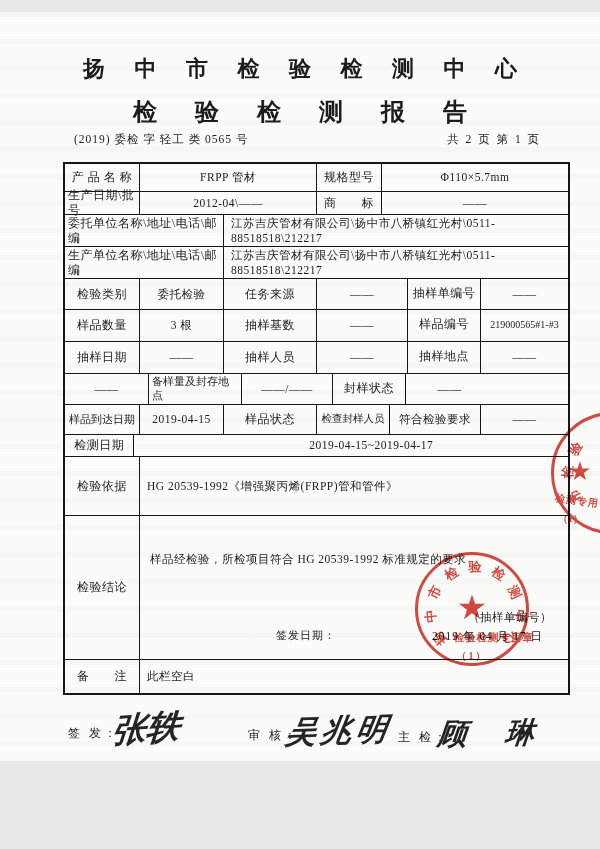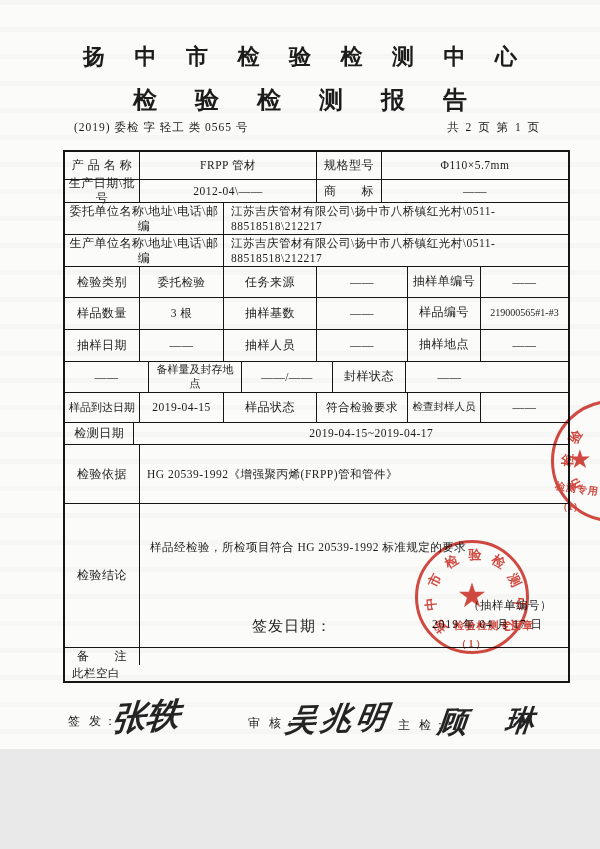--- a/index.html
+++ b/index.html
@@ -1,17 +1,17 @@
 <!DOCTYPE html>
 <html><head>
 <meta charset="utf-8">
 <style>
   html,body{margin:0;padding:0;background:#e9e9e9;}
   .page{
-    position:relative;width:600px;height:749px;margin:0 auto;
+    position:relative;width:600px;height:749px;margin:12px auto;
     background:
       repeating-linear-gradient(180deg, rgba(0,0,0,0.018) 0 5px, rgba(0,0,0,0) 5px 27px),
       #fbfbfa;
     overflow:hidden;
     font-family:"Liberation Serif","DejaVu Serif",serif;
     color:#1c1c1c;
   }
   
   .org-title{
     position:absolute;top:42px;left:0;width:100%;text-align:center;
@@ -22,47 +22,47 @@
     font-size:24px;font-weight:bold;letter-spacing:16px;text-indent:16px;
   }
   .doc-no{position:absolute;top:120px;left:74px;font-size:11.5px;letter-spacing:1px;}
   .page-info{position:absolute;top:120px;right:59px;font-size:11.5px;letter-spacing:2px;}
   
   .rpt-table{
     position:absolute;left:63px;top:150px;width:503px;
     border:2px solid #161616;background:transparent;
   }
   .trow{display:flex;border-bottom:1px solid #161616;box-sizing:border-box;}
-  .trow.last{border-bottom:none;flex-direction:column;}
+  .trow.last{border-bottom:none;}
   .cell{
     box-sizing:border-box;border-right:1px solid #161616;
     display:flex;align-items:center;justify-content:center;
     font-size:11.5px;letter-spacing:0.5px;line-height:1.25;
-    padding:1px 3px;text-align:center;
+    padding:1px 3px;
   }
   .cell.lastc{border-right:none;}
   .cell.left{justify-content:flex-start;text-align:left;padding-left:7px;}
   .cell.label{font-size:12px;}
   
   .h28{height:28px;} .h23{height:23px;} .h32{height:32px;} .h31{height:31px;}
   .h30{height:30px;} .h22{height:22px;gap:40px;} .h59{height:59px;} .h144{height:144px;}
   .h33{height:33px;}
   
   .wA1{width:75px;} .wA2{width:177px;} .wA3{width:65px;} .wA4{width:186px;}
   
   .wB1{width:159px;} .wB2{width:344px;}
   
   .wC1{width:75px;} .wC2{width:84px;} .wC3{width:93px;} .wC4{width:91px;}
   .wC5{width:73px;font-family:Liberation Mono, monospace;} .wC6{width:87px;}
   
   .wD1{width:75px;} .wD2{width:428px;}
   .conc-cell{position:relative;display:block;padding:0;}
   .conc-text{position:absolute;left:10px;top:36px;font-size:11.5px;letter-spacing:0.5px;}
   .seal-note{position:absolute;right:16px;top:94px;font-size:11.5px;}
-  .issue-label{position:absolute;left:112px;top:113px;font-size:15px;letter-spacing:1px;}
+  .issue-label{position:absolute;left:136px;top:113px;font-size:11px;letter-spacing:1px;}
   .issue-date{position:absolute;left:292px;top:113px;font-size:11.5px;letter-spacing:1px;}
   
   .sig-label{position:absolute;font-size:12px;letter-spacing:3px;}
   .sig1-label{left:68px;top:713px;}
   .sig2-label{left:248px;top:715px;}
   .sig3-label{left:398px;top:717px;}
   .handwrite{
     position:absolute;font-family:"DejaVu Serif",serif;font-style:italic;
     font-weight:600;color:#242424;white-space:nowrap;
   }
@@ -172,22 +172,22 @@
       <div class="cell label wC3" style="font-size:11px;letter-spacing:0;">备样量及封存地点</div>
       <div class="cell wC4">——/——</div>
       <div class="cell label wC5">封样状态</div>
       <div class="cell wC6 lastc">——</div>
     </div>
 
     <div class="trow h30">
       <div class="cell label wC1" style="font-size:11px;letter-spacing:0;">样品到达日期</div>
       <div class="cell wC2">2019-04-15</div>
       <div class="cell label wC3">样品状态</div>
+      <div class="cell label wC5" style="font-size:10.5px;letter-spacing:0;">检查封样人员</div>
       <div class="cell wC4">符合检验要求</div>
-      <div class="cell label wC5" style="font-size:10.5px;letter-spacing:0;">检查封样人员</div>
       <div class="cell wC6 lastc">——</div>
     </div>
 
     <div class="trow h22">
       <div class="cell label wD1">检测日期</div>
       <div class="cell wD2 lastc">2019-04-15~2019-04-17</div>
     </div>
 
     <div class="trow h59">
       <div class="cell label wD1">检验依据</div>

